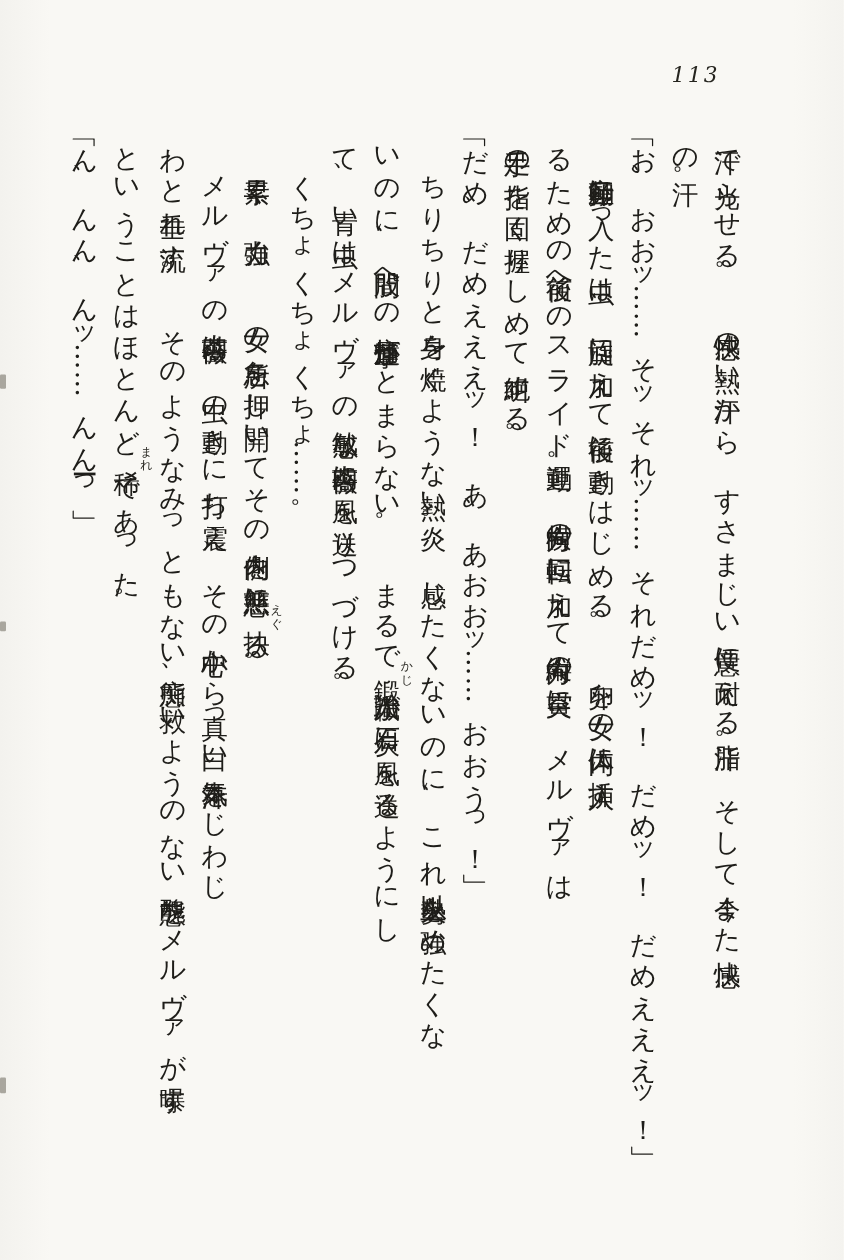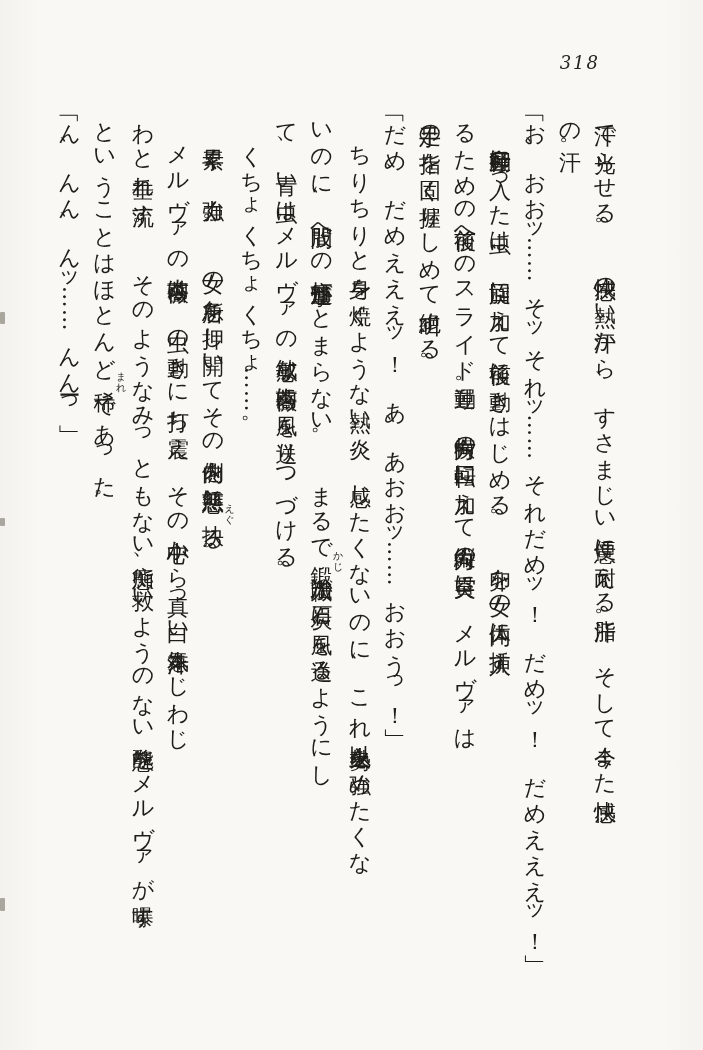--- a/index.html
+++ b/index.html
@@ -63,21 +63,21 @@
     border-radius: 1px;
   }
   .artifact.a1 { top: 312px; height: 12px; }
   .artifact.a2 { top: 518px; height: 8px; }
   .artifact.a3 { top: 898px; height: 13px; }
 </style>
 </head>
 <body>
 
 <div class="page">
-  <div class="page-number">318</div>
+  <div class="page-number">113</div>
   <div class="text-block">
       <div class="tcol">汗で光らせる。　快感の熱い汗から、すさまじい便意に耐える脂汗。　そして今また快感</div>
       <div class="tcol">の汗。</div>
       <div class="tcol">「お、おおッ……そッそれッ……それだめッ！　だめッ！　だめえええッ！」</div>
       <div class="tcol indent">産卵行動に入った虫は、旋回に加えて前後に動きはじめる。　卵を女の体内に挿入す</div>
       <div class="tcol">るための前後へのスライド運動。　横方向の回転に加えて縦方向の突貫に、メルヴァは</div>
       <div class="tcol">手足の指を固く握りしめて絶叫する。</div>
       <div class="tcol">「だめ、だめえええッ！　あ、あおおッ……おおうっ！」</div>
       <div class="tcol indent">ちりちりと身を焼くような熱い炎。　感じたくないのに、これ以上火勢を強めたくな</div>
       <div class="tcol">いのに、股間への痛打連撃がとまらない。　まるで<ruby>鍛冶<rt>かじ</rt></ruby>職人が石炭に風を送るようにし</div>

